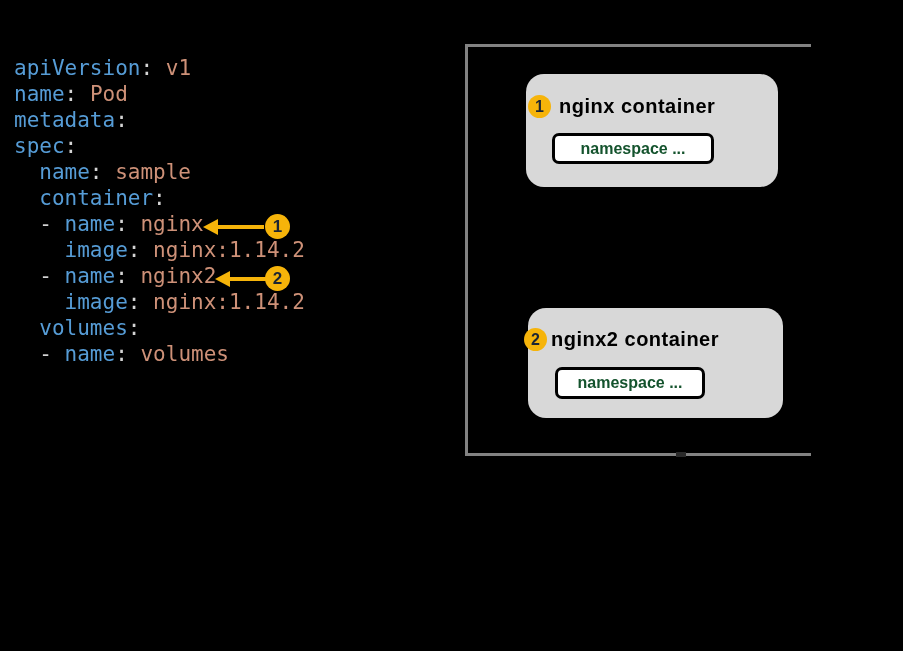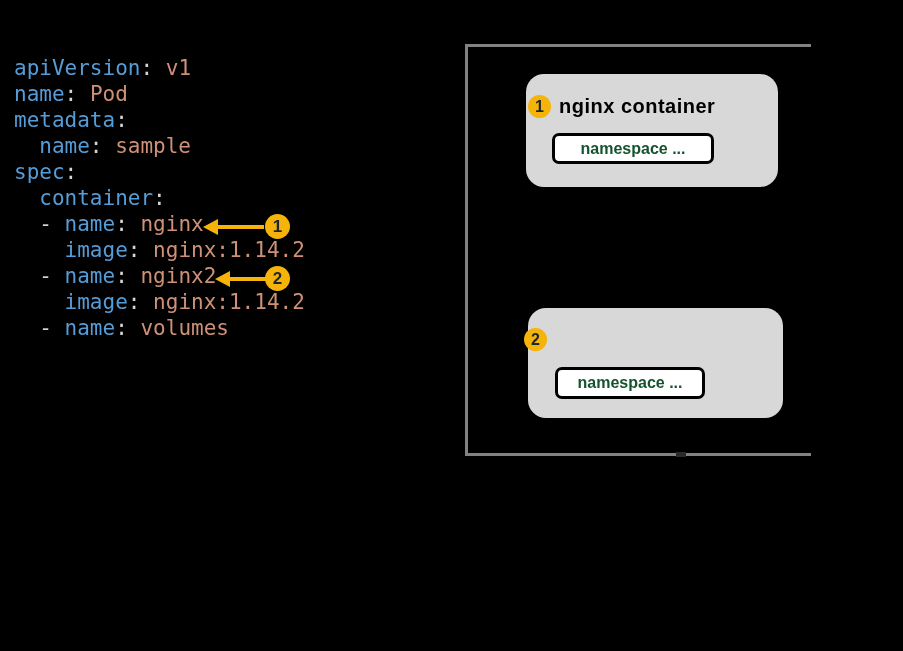--- a/index.html
+++ b/index.html
@@ -81,27 +81,28 @@
 </style>
 </head>
 <body>
 
 <div class="stage">
 
   <div class="code-block" id="code">
       <div class="code-line"><span class="t-key">apiVersion</span><span class="t-punct">:</span><span class="t-str"> v1</span></div>
       <div class="code-line"><span class="t-key">name</span><span class="t-punct">:</span><span class="t-str"> Pod</span></div>
       <div class="code-line"><span class="t-key">metadata</span><span class="t-punct">:</span></div>
+      <div class="code-line"><span class="t-key">spec</span><span class="t-punct">:</span></div>
       <div class="code-line"><span class="t-key">  name</span><span class="t-punct">:</span><span class="t-str"> sample</span></div>
-      <div class="code-line"><span class="t-key">spec</span><span class="t-punct">:</span></div>
       <div class="code-line"><span class="t-key">  container</span><span class="t-punct">:</span></div>
       <div class="code-line"><span class="t-punct">  - </span><span class="t-key">name</span><span class="t-punct">:</span><span class="t-str"> nginx</span></div>
       <div class="code-line"><span class="t-key">    image</span><span class="t-punct">:</span><span class="t-str"> nginx:1.14.2</span></div>
       <div class="code-line"><span class="t-punct">  - </span><span class="t-key">name</span><span class="t-punct">:</span><span class="t-str"> nginx2</span></div>
       <div class="code-line"><span class="t-key">    image</span><span class="t-punct">:</span><span class="t-str"> nginx:1.14.2</span></div>
+      <div class="code-line"><span class="t-key">  volumes</span><span class="t-punct">:</span></div>
       <div class="code-line"><span class="t-punct">  - </span><span class="t-key">name</span><span class="t-punct">:</span><span class="t-str"> volumes</span></div>
     </div>
 
   <svg class="arrow-svg a1" width="66" height="20" viewBox="0 0 66 20">
     <line class="gold-line" x1="63" y1="10" x2="14" y2="10"></line>
     <polygon class="gold-fill" points="2,10 17,2 17,18"></polygon>
   </svg>
   <div class="code-badge b1">1</div>
 
   <svg class="arrow-svg a2" width="55" height="20" viewBox="0 0 55 20">
@@ -113,15 +114,16 @@
   <div class="panel"></div>
   <div class="border-notch"></div>
 
   <div class="cbox box1"></div>
   <div class="diagram-badge d1">1</div>
   <div class="cbox-title t1">nginx container</div>
   <button class="ns-button n1">namespace ...</button>
 
   <div class="cbox box2"></div>
   <div class="diagram-badge d2">2</div>
+  <div class="cbox-title t2">nginx2 container</div>
   <button class="ns-button n2">namespace ...</button>
 
 </div>
 
 </body></html>

